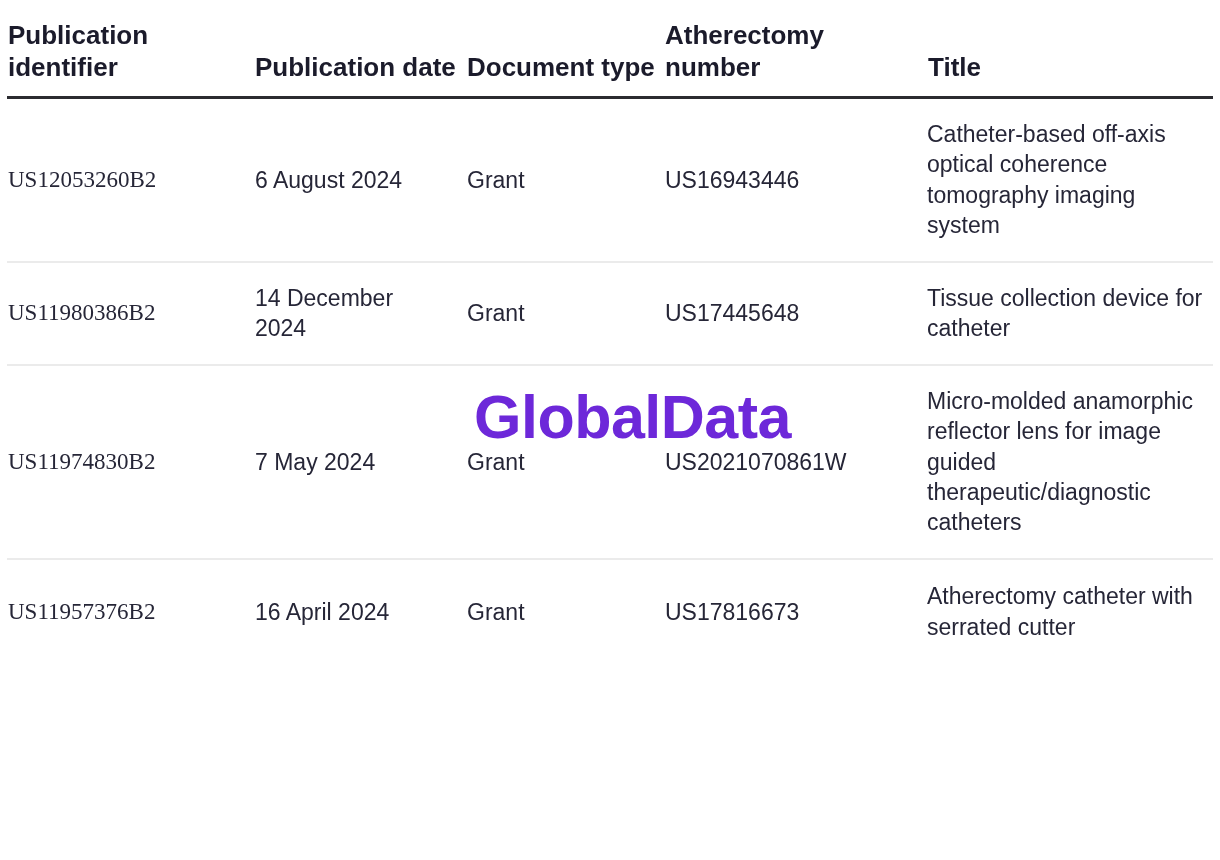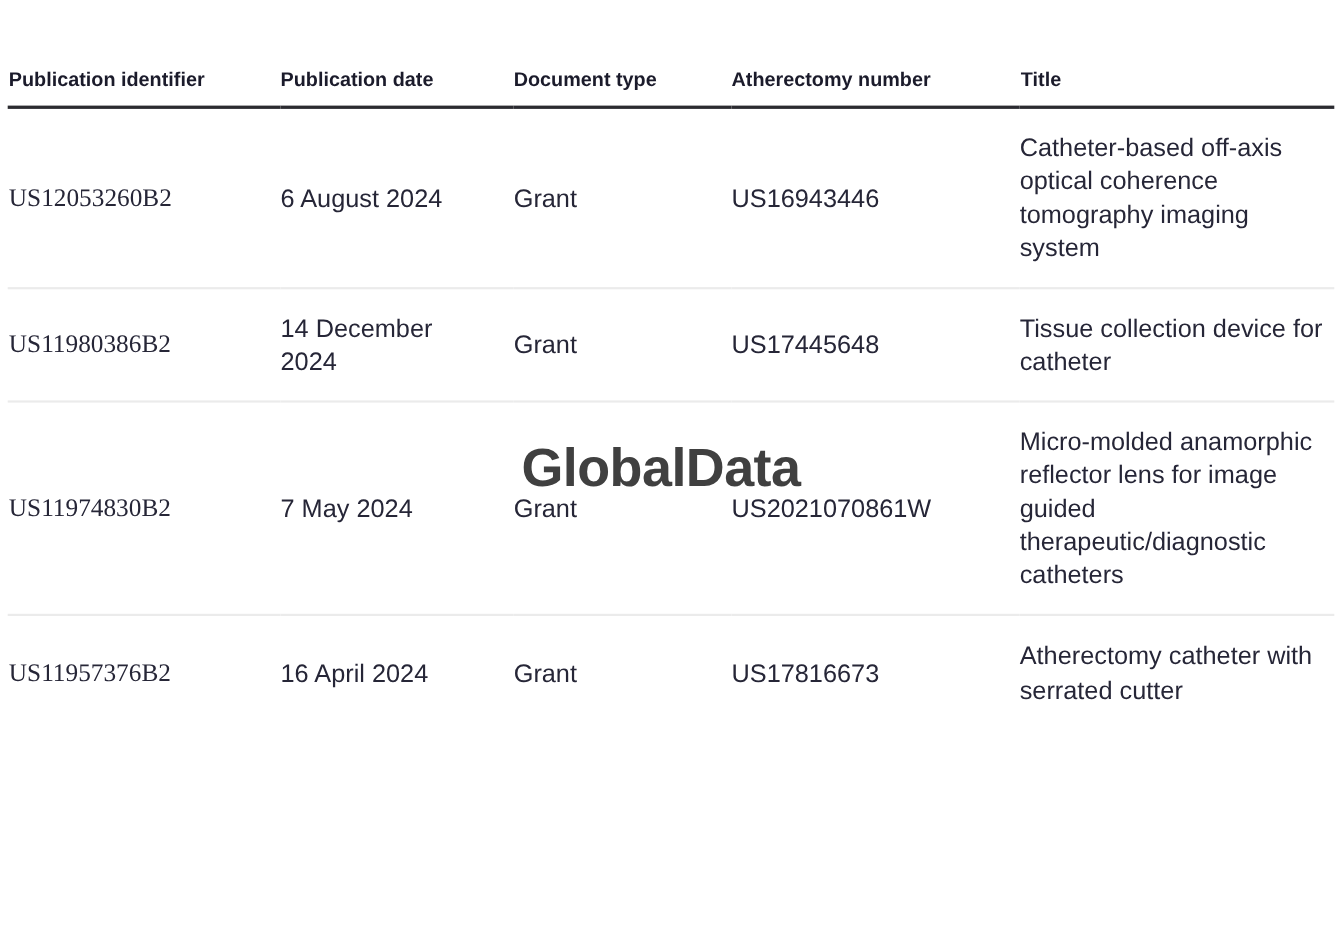--- a/index.html
+++ b/index.html
@@ -20,25 +20,25 @@
     position: relative;
     width: 1220px;
     height: 860px;
     box-sizing: border-box;
   }
 
   
   .watermark {
     position: absolute;
     left: 474px;
-    top: 398px;
-    font-size: 49px;
+    top: 382px;
+    font-size: 61px;
     font-weight: bold;
     letter-spacing: -0.5px;
-    color: #404040;
+    color: #6d28d9;
     user-select: none;
     pointer-events: none;
     z-index: 0;
     white-space: nowrap;
   }
 
   
   .table-wrap {
     position: relative;
     z-index: 1;
@@ -56,21 +56,21 @@
   
   col.c1 { width: 248px; }
   col.c2 { width: 212px; }
   col.c3 { width: 198px; }
   col.c4 { width: 262px; }
   col.c5 { width: 286px; }
 
   thead th {
     text-align: left;
     vertical-align: bottom;
-    font-size: 18px;
+    font-size: 26px;
     font-weight: bold;
     line-height: 1.22;
     color: #1b1b2b;
     padding: 0 10px 12px 0;
     border-bottom: 3px solid #2b2b30;
     background: transparent;
   }
   thead tr { height: 97px; }
   thead th:first-child { padding-left: 1px; }
   thead th.col-title { padding-left: 1px; }

